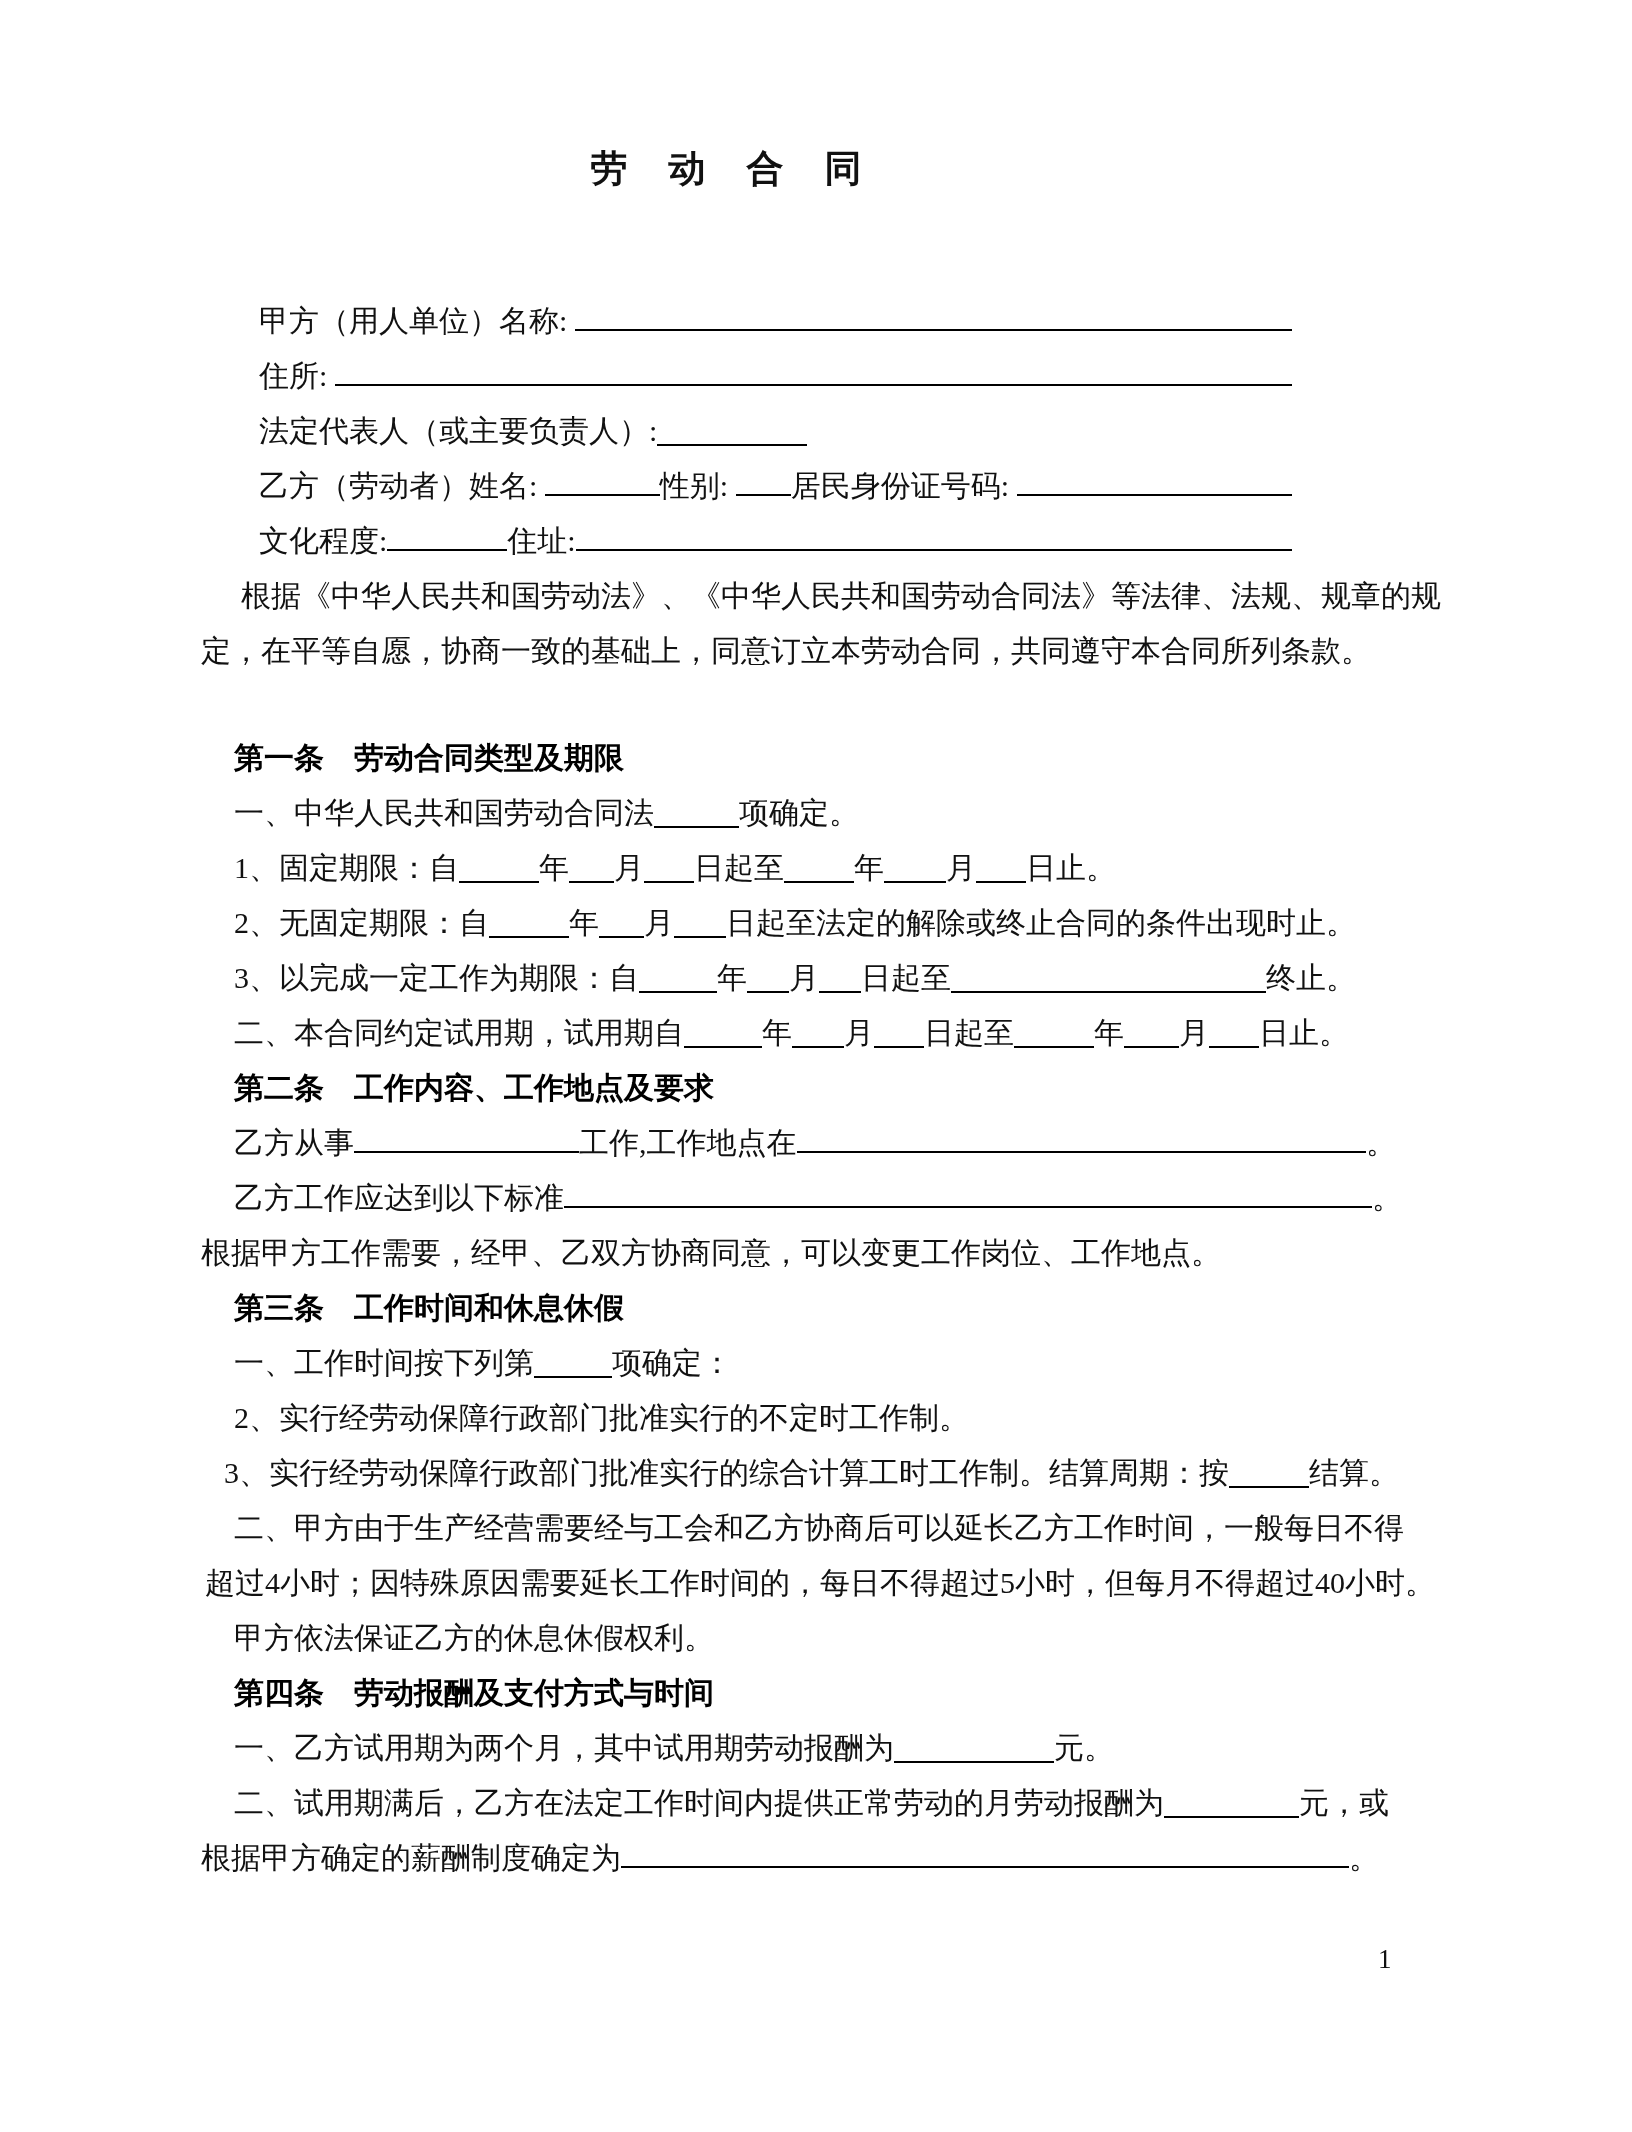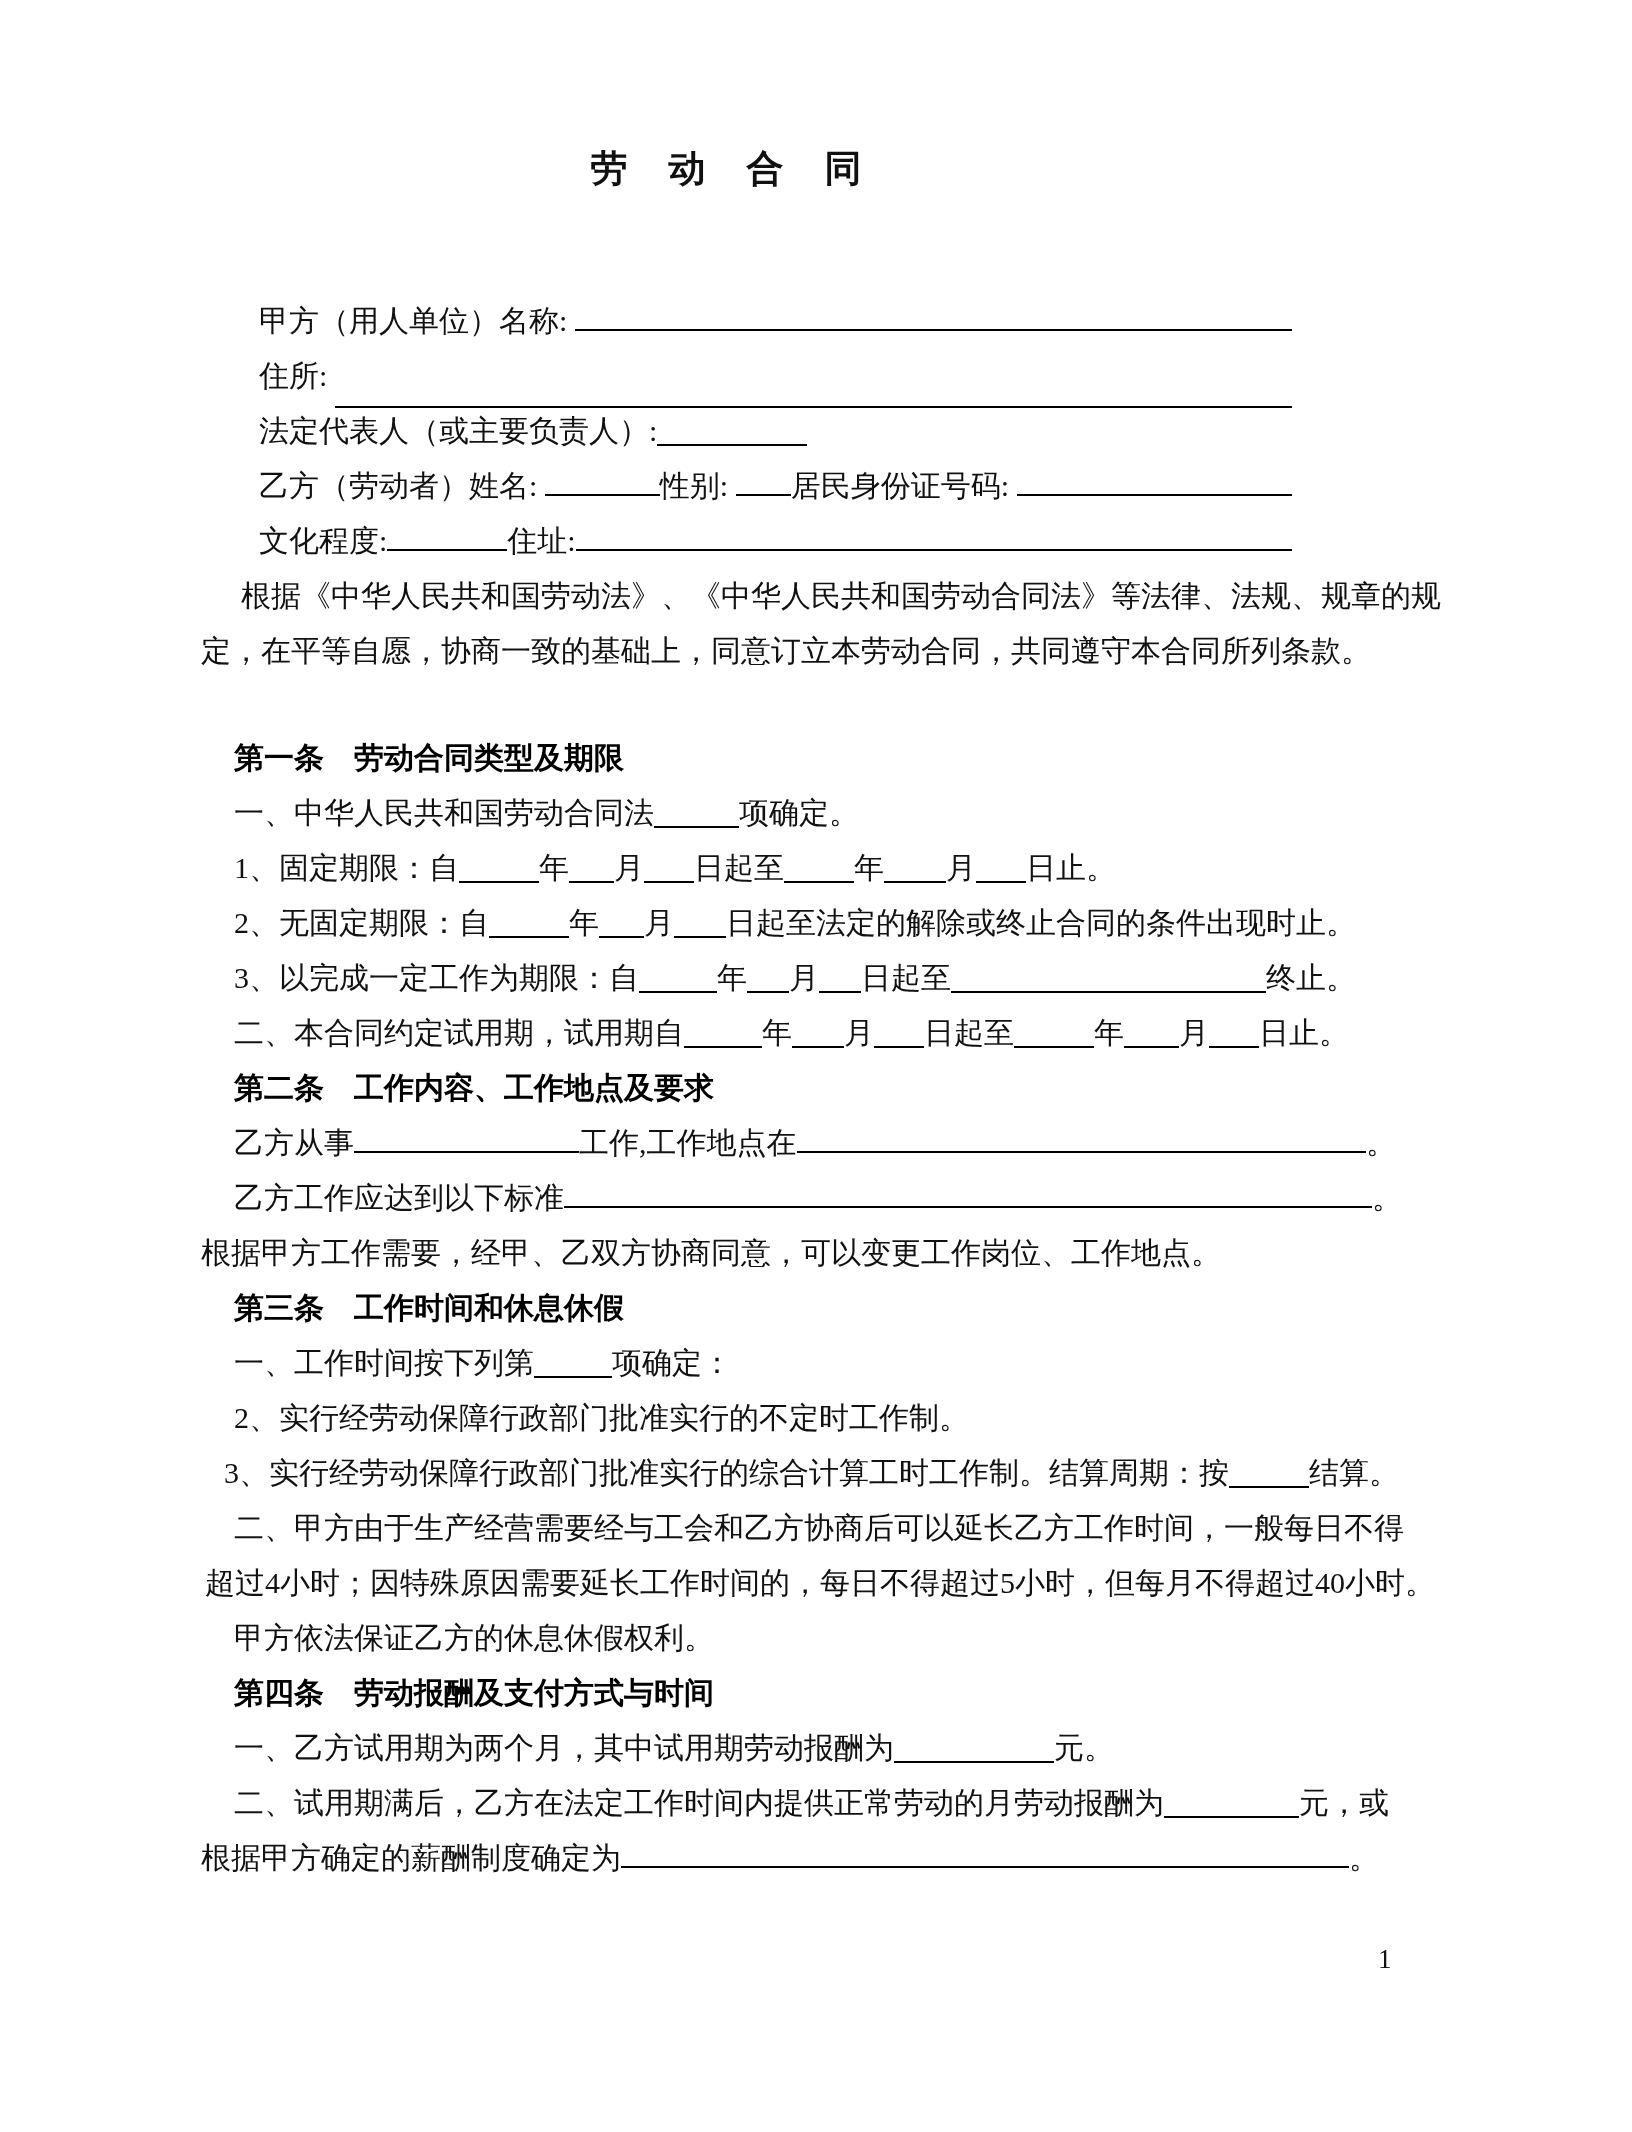--- a/index.html
+++ b/index.html
@@ -44,21 +44,21 @@
 
 <div class="page">
   <div class="title">
     <span class="title-inner">劳　动　合　同</span>
   </div>
   <div class="content" id="contract-body">
       <div class="line flexline" style="margin-left: 58px; width: 1033px;">
         <span class="seg">甲方（用人单位）名称: </span>
         <span class="blank fill"></span>
       </div>
-      <div class="line flexline" style="margin-left: 58px; width: 1033px; align-items: flex-end;">
+      <div class="line flexline" style="margin-left: 58px; width: 1033px;">
         <span class="seg">住所: </span>
         <span class="blank fill"></span>
       </div>
       <div class="line" style="margin-left: 58px;"><span class="seg">法定代表人（或主要负责人）:</span><span class="blank" style="width: 150px;"></span></div>
       <div class="line flexline" style="margin-left: 58px; width: 1033px;">
         <span class="seg">乙方（劳动者）姓名: </span>
         <span class="blank" style="width: 115px;"></span>
         <span class="seg">性别: </span>
         <span class="blank" style="width: 55px;"></span>
         <span class="seg">居民身份证号码: </span>

